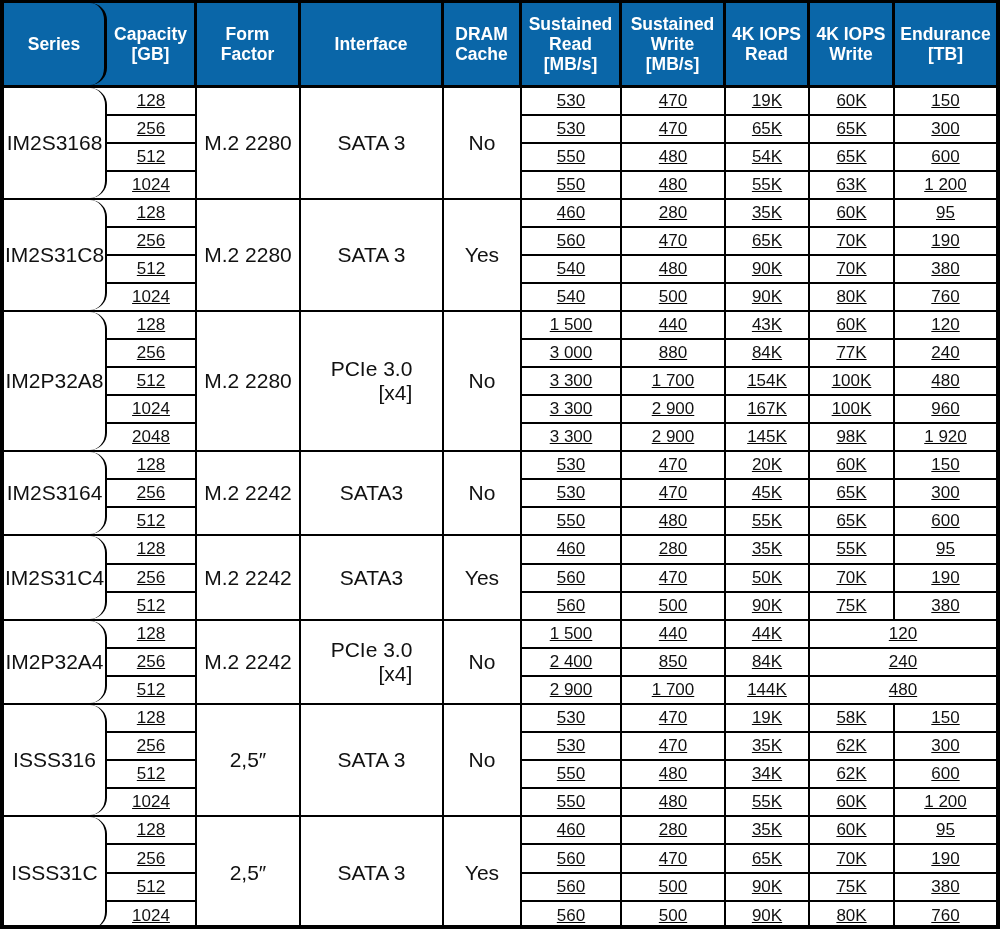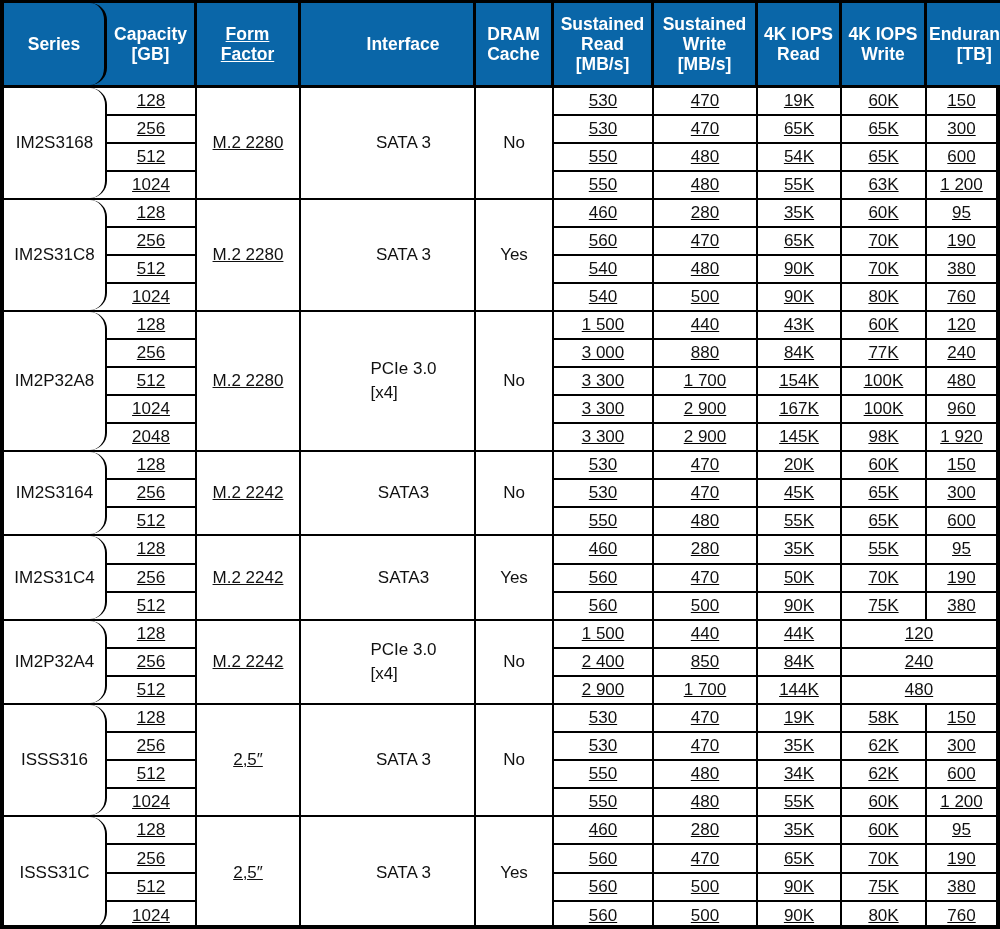--- a/index.html
+++ b/index.html
@@ -65,22 +65,22 @@
     min-height: 0;
   }
   .group:last-child { border-bottom: none; }
 
   .cell-merged {
     box-sizing: border-box;
     border-right: 2.5px solid #000;
     display: flex;
     align-items: center;
     justify-content: center;
-    text-align: left;
-    font-size: 17px;
+    text-align: right;
+    font-size: 21px;
     color: #111;
     white-space: pre-line;
     line-height: 24px;
     padding: 0 2px;
   }
 
   .stack {
     box-sizing: border-box;
     display: flex;
     flex-direction: column;
@@ -100,22 +100,22 @@
     color: #111;
     border-bottom: 2px solid #000;
     padding: 0 2px;
     min-height: 0;
   }
   .scell:last-child { border-bottom: none; }
 
   
   .c-series    { flex: 0 0 103px; width: 103px; border-radius: 17px; }
   .c-capacity  { flex: 0 0 90px;  width: 90px;  }
-  .c-form      { flex: 0 0 104px; width: 104px; text-decoration: underline; }
-  .c-iface     { flex: 0 0 143px; width: 143px; margin-left: 32px; }
+  .c-form      { flex: 0 0 104px; width: 104px; }
+  .c-iface     { flex: 0 0 143px; width: 143px; }
   .c-dram      { flex: 0 0 78px;  width: 78px;  }
   .c-sread     { flex: 0 0 100px; width: 100px; }
   .c-swrite    { flex: 0 0 104px; width: 104px; }
   .c-iopsr     { flex: 0 0 84px;  width: 84px;  }
   .c-iopsw     { flex: 0 0 85px;  width: 85px;  }
   .c-endur     { flex: 1 1 auto;  }
 
   
   .g4 { flex: 0 0 112.1px; }
   .g5 { flex: 0 0 140.2px; }

